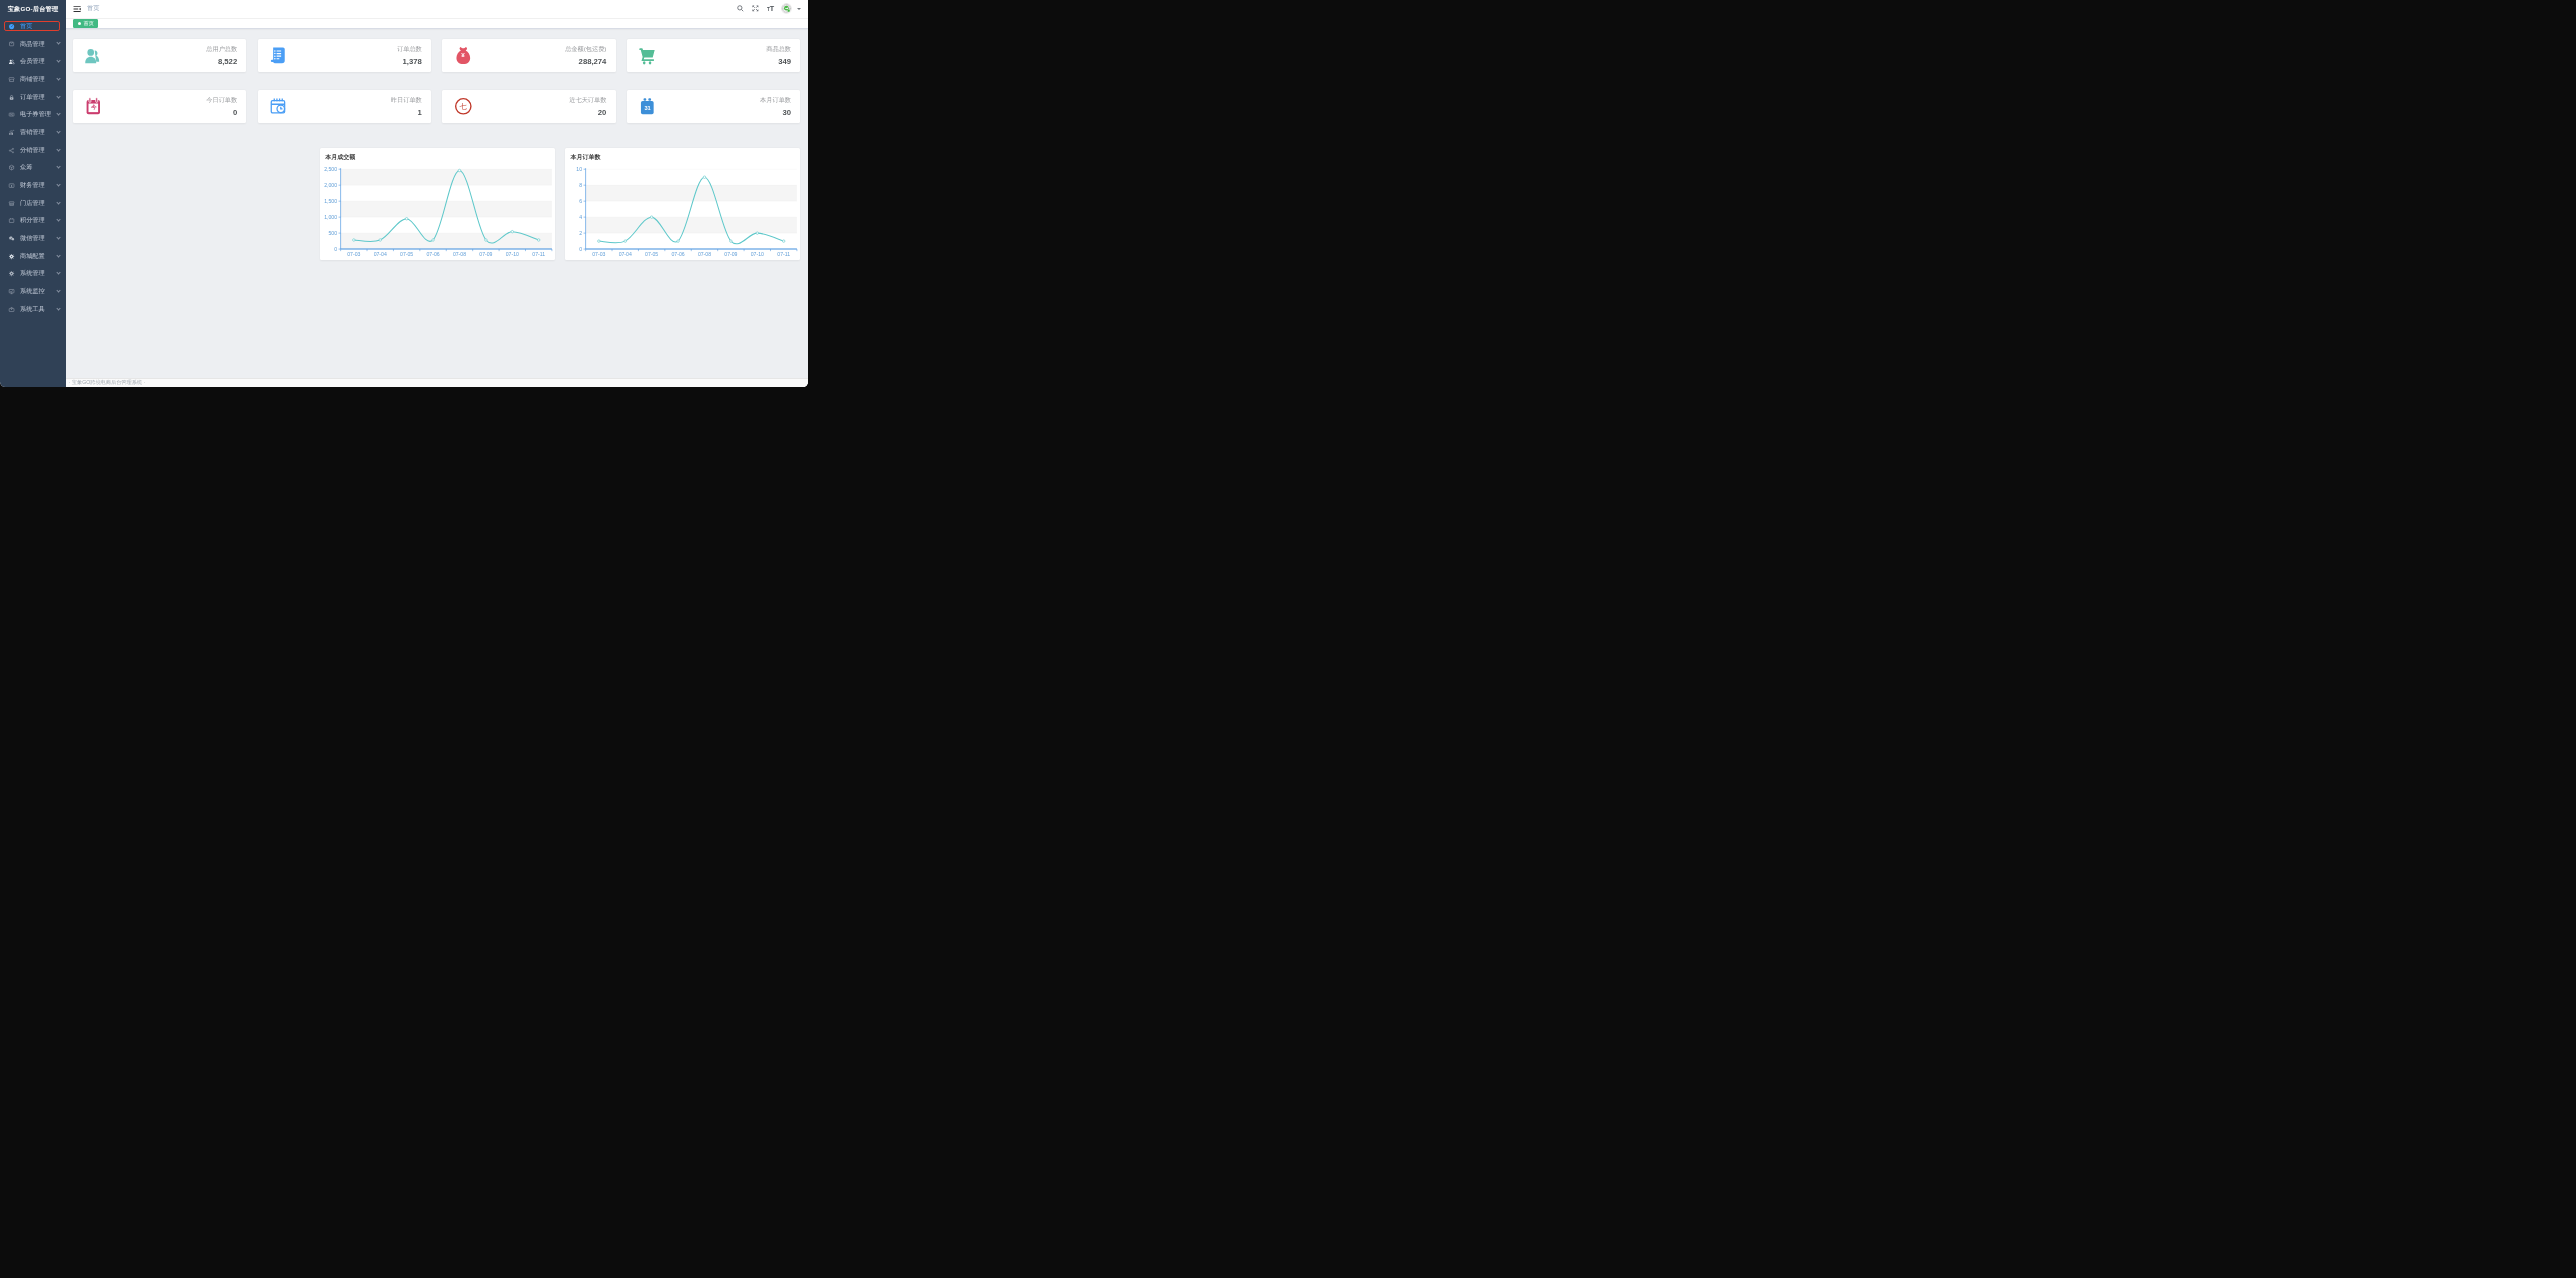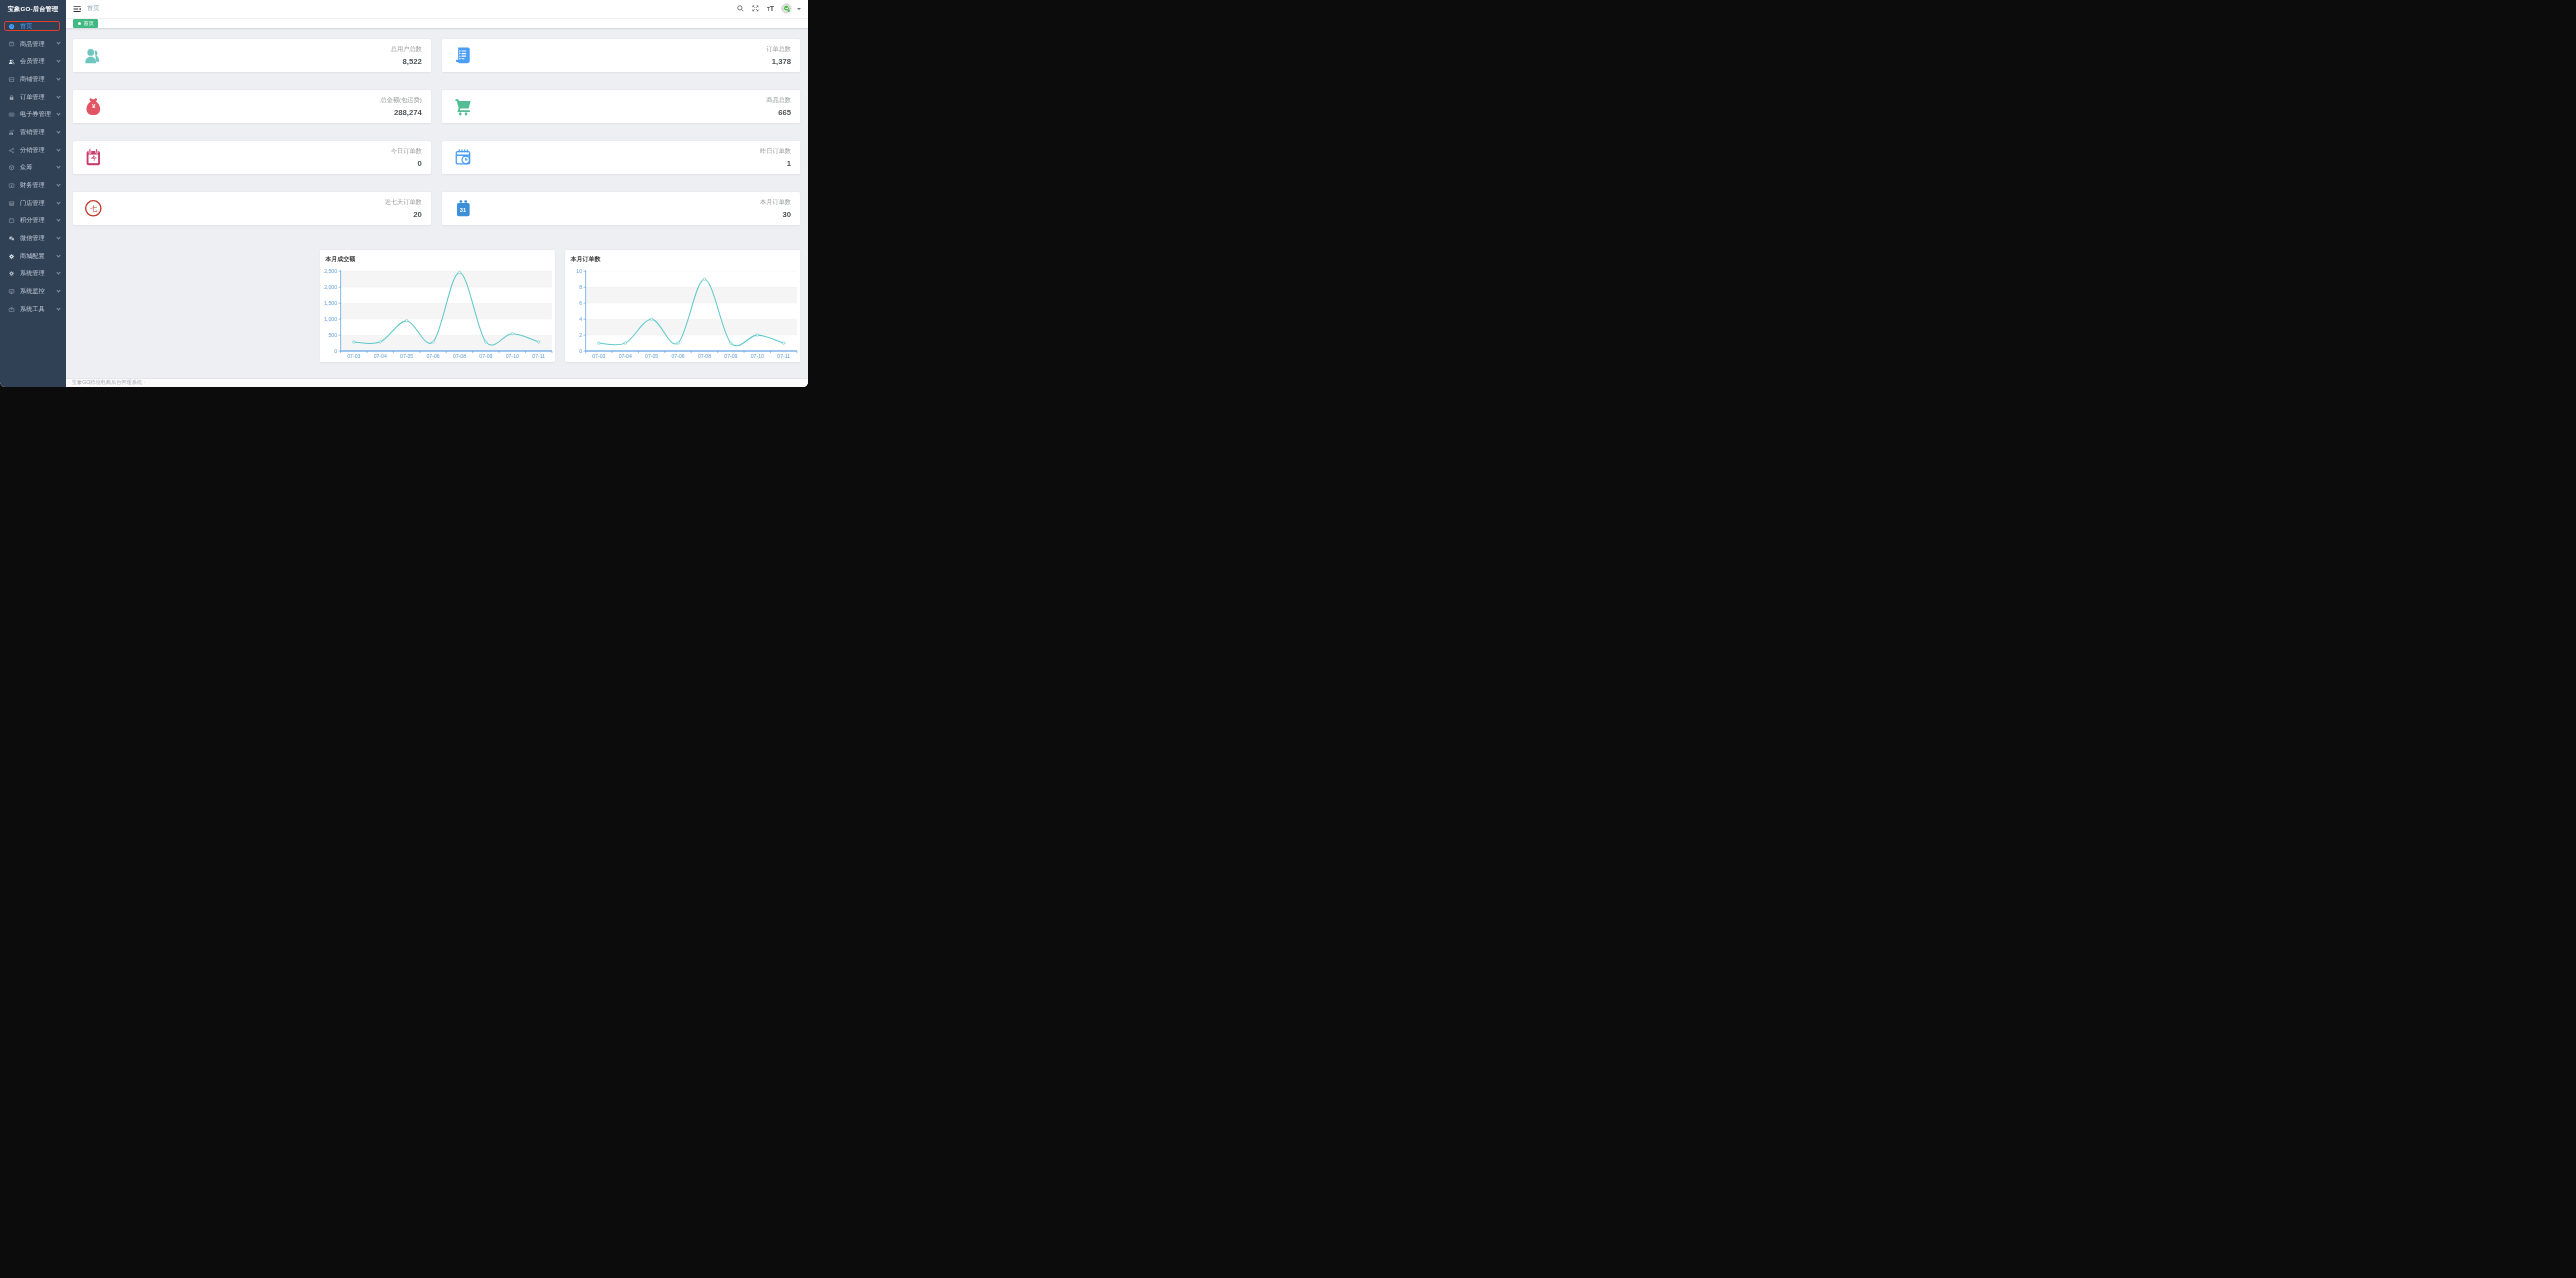--- a/index.html
+++ b/index.html
@@ -42,21 +42,21 @@
   .caret{width:0;height:0;border-left:2.1px solid transparent;border-right:2.1px solid transparent;
          border-top:2.6px solid #6f7479;cursor:pointer;margin-left:-1px}
 
   .tagsbar{height:10.8px;background:#fff;border-bottom:0.5px solid #d8dce5;box-shadow:0 0.5px 1.5px rgba(0,0,0,.08);
            display:flex;align-items:center;padding:0 7.2px;flex:none;position:relative;z-index:2}
   .tag{display:inline-flex;align-items:center;height:8.8px;padding:0 3.6px;background:#42b983;color:#fff;
        font-size:5.2px;border-radius:1px;cursor:pointer;border:0.5px solid #42b983}
   .tag-dot{width:3.6px;height:3.6px;background:#fff;border-radius:50%;margin-right:2.1px;flex:none}
 
   .main{flex:1;padding:9.8px 7.7px 0 7.2px;overflow:hidden}
-  .cards-grid{display:grid;grid-template-columns:repeat(2,1fr);column-gap:11.3px;row-gap:18px;margin-bottom:25px}
+  .cards-grid{display:grid;grid-template-columns:repeat(4,1fr);column-gap:11.3px;row-gap:18px;margin-bottom:25px}
   .stat-card{height:33px;background:#fff;border-radius:1.5px;box-shadow:0 0.5px 2.1px rgba(0,0,0,.06);
              display:flex;align-items:center;padding:0 9.3px 0 10.3px}
   .stat-icon{width:20.6px;height:20.6px;position:relative;flex:none}
   .stat-icon svg{width:20.6px;height:20.6px;display:block}
   .stat-glyph{position:absolute;inset:0;display:flex;align-items:flex-start;justify-content:center;font-weight:bold}
   .glyph-bag{padding-top:5.7px;font-size:6.2px}
   .glyph-cal{padding-top:8.2px;font-size:5.7px}
   .glyph-cal31{padding-top:8.8px;font-size:5.7px}
   .glyph-seven{padding-top:5.7px;font-size:7.2px;font-weight:normal}
   .stat-meta{margin-left:auto;text-align:right}
@@ -493,21 +493,21 @@
     </span>
   </div>
             <div class="stat-card">
     <span class="stat-icon" style="color: rgb(84, 189, 150);">
                 <svg viewBox="0 0 40 40" width="20.6" height="20.6">
                   <use href="#s-cart"></use>
                 </svg>
               </span>
     <span class="stat-meta">
       <div class="stat-label">商品总数</div>
-      <div class="stat-value">665</div>
+      <div class="stat-value">349</div>
     </span>
   </div>
             <div class="stat-card">
     <span class="stat-icon" style="color: rgb(203, 61, 110);">
                 <svg viewBox="0 0 40 40" width="20.6" height="20.6">
                   <use href="#s-cal-today"></use>
                 </svg>
                 <span class="stat-glyph glyph-cal" style="color: rgb(203, 61, 110);">今</span>
               </span>
     <span class="stat-meta">

